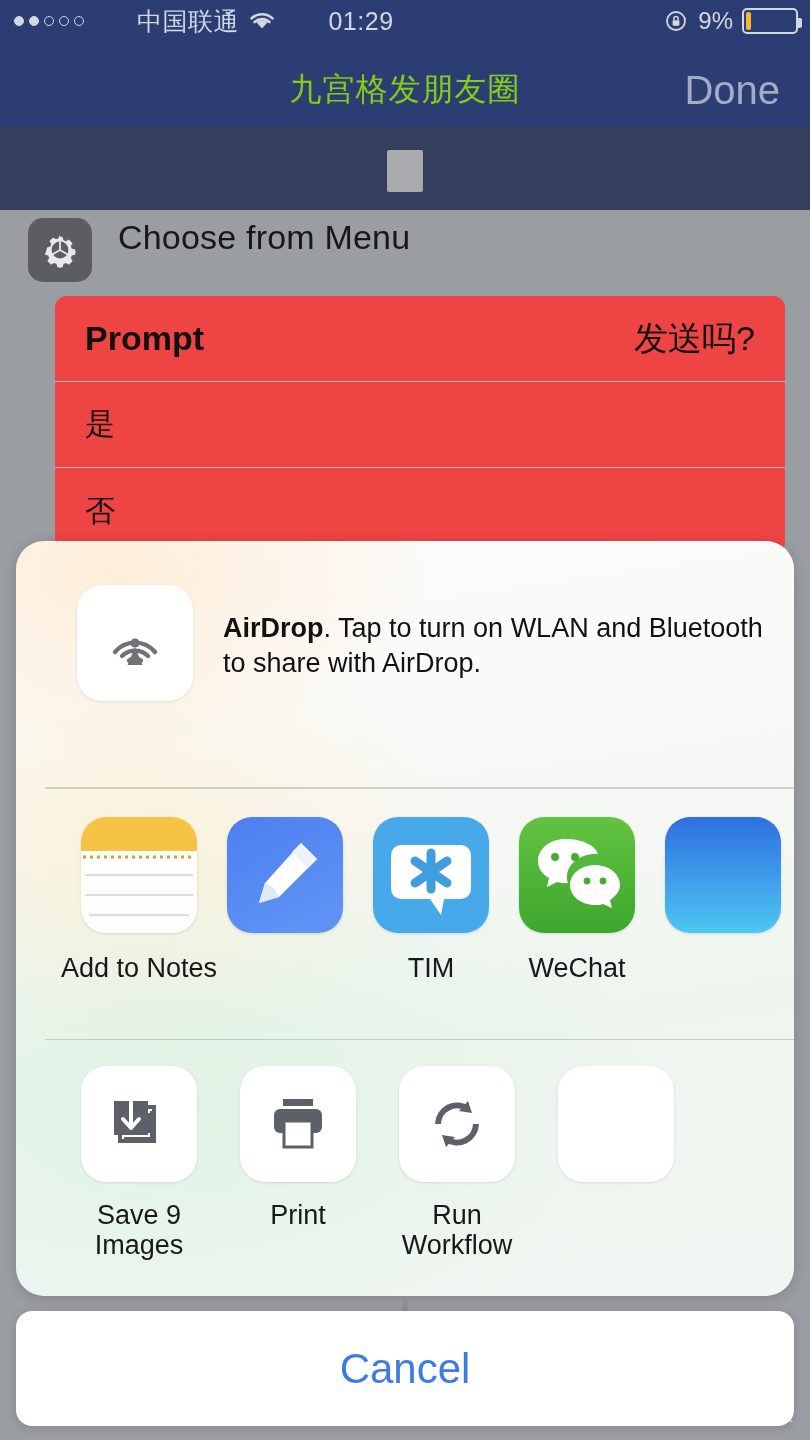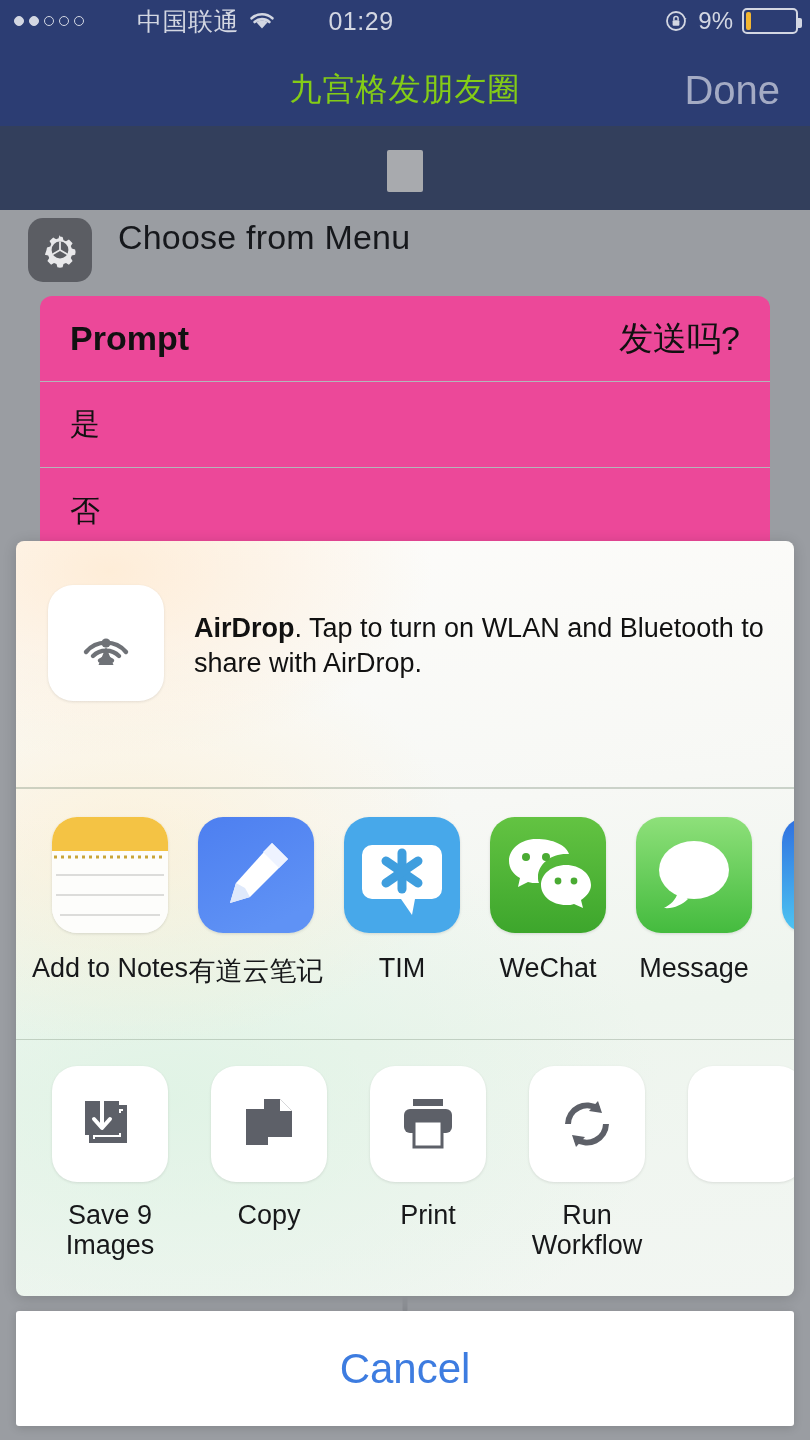--- a/index.html
+++ b/index.html
@@ -60,42 +60,43 @@
     position:absolute;top:8px;left:0;width:810px;height:72px;
     display:flex;align-items:flex-start;padding-left:28px;gap:26px;
   }
   .gear-tile{
     width:64px;height:64px;border-radius:15px;background:#5b5d63;
     display:flex;align-items:center;justify-content:center;flex:none;
   }
   #action-title{font-size:34px;color:#16181c;letter-spacing:.2px;}
 
   #prompt-card{
-    position:absolute;top:86px;left:40px;width:730px;
-    background:#ec4899;border-radius:12px;overflow:hidden;
+    position:absolute;top:86px;left:55px;width:730px;
+    background:#ef4444;border-radius:12px;overflow:hidden;
   }
   .prompt-row{
     height:86px;display:flex;align-items:center;justify-content:space-between;
     padding:0 30px;border-bottom:1.5px solid #b3b6ba;
   }
   .prompt-row:last-child{border-bottom:none;}
   .p-label{font-size:34px;font-weight:bold;color:#111;}
   .p-value{font-size:34px;color:#111;}
   .p-opt{font-size:30px;color:#111;}
 
   
   #share-sheet{
     position:absolute;left:16px;top:541px;width:778px;height:755px;
-    border-radius:8px;overflow:hidden;
+    border-radius:28px;overflow:hidden;
     background:
       radial-gradient(520px 300px at 12% 4%, rgba(255,232,205,.75), rgba(255,255,255,0) 62%),
       radial-gradient(560px 340px at 14% 40%, rgba(255,236,200,.55), rgba(255,255,255,0) 60%),
       radial-gradient(700px 420px at 20% 74%, rgba(222,243,228,.85), rgba(255,255,255,0) 70%),
       linear-gradient(172deg,#fdfcfa 0%,#f7f8f5 38%,#eef5ee 64%,#f2f6f2 100%);
     box-shadow:0 2px 14px rgba(0,0,0,.16);
+    padding-left:29px;
   }
   .sheet-sep{height:1.5px;background:rgba(120,140,120,.35);}
 
   
   #airdrop-row{
     height:246px;display:flex;align-items:flex-start;padding:44px 30px 0 32px;gap:30px;
   }
   #airdrop-tile{
     width:116px;height:116px;border-radius:25px;background:#fff;
     display:flex;align-items:center;justify-content:center;flex:none;
@@ -127,21 +128,21 @@
 
   
   #sheet-grabber{
     position:absolute;left:50%;transform:translateX(-50%);top:1296px;
     width:5px;height:16px;background:#8b8e93;border-radius:3px;
   }
 
   
   #cancel-button{
     position:absolute;left:16px;top:1311px;width:778px;height:115px;
-    background:#fff;border-radius:3px;
+    background:#fff;border-radius:16px;
     display:flex;align-items:center;justify-content:center;
     font-size:42px;color:#3d7ce0;box-shadow:0 2px 10px rgba(0,0,0,.14);
   }
 
   
   #watermark{
     position:absolute;right:16px;bottom:12px;
     display:flex;align-items:center;gap:8px;
     color:rgba(255,255,255,.55);font-size:27px;pointer-events:none;margin-top:47px;
   }
@@ -279,21 +280,20 @@
             <stop offset="0" stop-color="#4d7ff0"></stop>
                 <stop offset="1" stop-color="#5f92f5"></stop>
           </linearGradient>
             </defs>
           <rect width="116" height="116" fill="url(#yd)"></rect>
           <path d="M74 26 l16 16 -38 38 -20 6 6-20 z" fill="#ffffff"></path>
           <path d="M74 26 l16 16 -9 9 -16-16 z" fill="#eef3ff"></path>
           <path d="M32 86 l6-20 9 5 5 9 z" fill="#dfe9fb"></path>
         </svg>
       </div>
-      <div class="app-label">有道云笔记</div>
     </div>
 
     <div class="app-cell">
       <div class="app-icon">
         <svg width="116" height="116" viewBox="0 0 116 116">
           <rect width="116" height="116" fill="#47a8ea"></rect>
           <path d="M28 28 h60 a10 10 0 0 1 10 10 v34 a10 10 0 0 1 -10 10 h-17 l-3 16 -11 -16 h-29 a10 10 0 0 1 -10 -10 v-34 a10 10 0 0 1 10 -10 z" fill="#ffffff"></path>
           <g stroke="#3f9ede" stroke-width="9" stroke-linecap="round">
             <line x1="58" y1="36" x2="58" y2="72"></line>
             <line x1="42" y1="44" x2="74" y2="66"></line>
@@ -318,36 +318,20 @@
           <circle cx="36" cy="40" r="4" fill="#4aab33"></circle>
           <circle cx="56" cy="40" r="4" fill="#4aab33"></circle>
           <path d="M76 48 c-14 0-25 9-25 20 0 11 11 20 25 20 3 0 6 0 8-1 l9 4 -2-8 c6-4 10-9 10-15 0-11-11-20-25-20z" fill="#ffffff"></path>
           <circle cx="68" cy="64" r="3.4" fill="#4aab33"></circle>
           <circle cx="84" cy="64" r="3.4" fill="#4aab33"></circle>
         </svg>
       </div>
       <div class="app-label">WeChat</div>
     </div>
 
-    <div class="app-cell">
-      <div class="app-icon">
-        <svg width="116" height="116" viewBox="0 0 116 116">
-          <defs>
-              <linearGradient id="ms" x1="0" y1="0" x2="0" y2="1">
-            <stop offset="0" stop-color="#8ee07a"></stop>
-                <stop offset="1" stop-color="#44bb3e"></stop>
-          </linearGradient>
-            </defs>
-          <rect width="116" height="116" fill="url(#ms)"></rect>
-          <ellipse cx="58" cy="53" rx="35" ry="29" fill="#ffffff"></ellipse>
-          <path d="M42 75 c-2 8 -8 13 -14 16 9 1 18-3 24-9 z" fill="#ffffff"></path>
-        </svg>
-      </div>
-      <div class="app-label">Message</div>
-    </div>
 
     <div class="app-cell">
       <div class="app-icon">
         <svg width="116" height="116" viewBox="0 0 116 116">
           <defs>
               <linearGradient id="pb" x1="0" y1="0" x2="0" y2="1">
             <stop offset="0" stop-color="#2f6fe0"></stop>
                 <stop offset="1" stop-color="#4ec6f2"></stop>
           </linearGradient>
             </defs>
@@ -371,30 +355,20 @@
           <g stroke="#ffffff" stroke-width="4" fill="none" stroke-linecap="round">
             <line x1="25" y1="8" x2="25" y2="36"></line>
             <path d="M17 28 l8 9 8-9" stroke-linejoin="round"></path>
           </g>
           <path d="M46 20 v28 h-28" fill="none" stroke="#5d6068" stroke-width="4"></path>
         </svg>
       </div>
       <div class="act-label">Save 9 Images</div>
     </div>
 
-    <div class="act-cell">
-      <div class="act-tile">
-        <svg width="66" height="66" viewBox="0 0 66 66">
-          <path d="M28 8 h16 l12 12 v26 h-28 z" fill="#5d6068"></path>
-          <path d="M44 8 v12 h12 z" fill="#ffffff"></path>
-          <path d="M10 18 h22 v36 h-22 z" fill="#5d6068"></path>
-        </svg>
-      </div>
-      <div class="act-label">Copy</div>
-    </div>
 
     <div class="act-cell">
       <div class="act-tile">
         <svg width="66" height="66" viewBox="0 0 66 66">
           <rect x="18" y="8" width="30" height="7" fill="#5d6068"></rect>
           <rect x="9" y="18" width="48" height="24" rx="6" fill="#5d6068"></rect>
           <rect x="19" y="30" width="28" height="26" fill="#ffffff" stroke="#5d6068" stroke-width="3"></rect>
         </svg>
       </div>
       <div class="act-label">Print</div>

